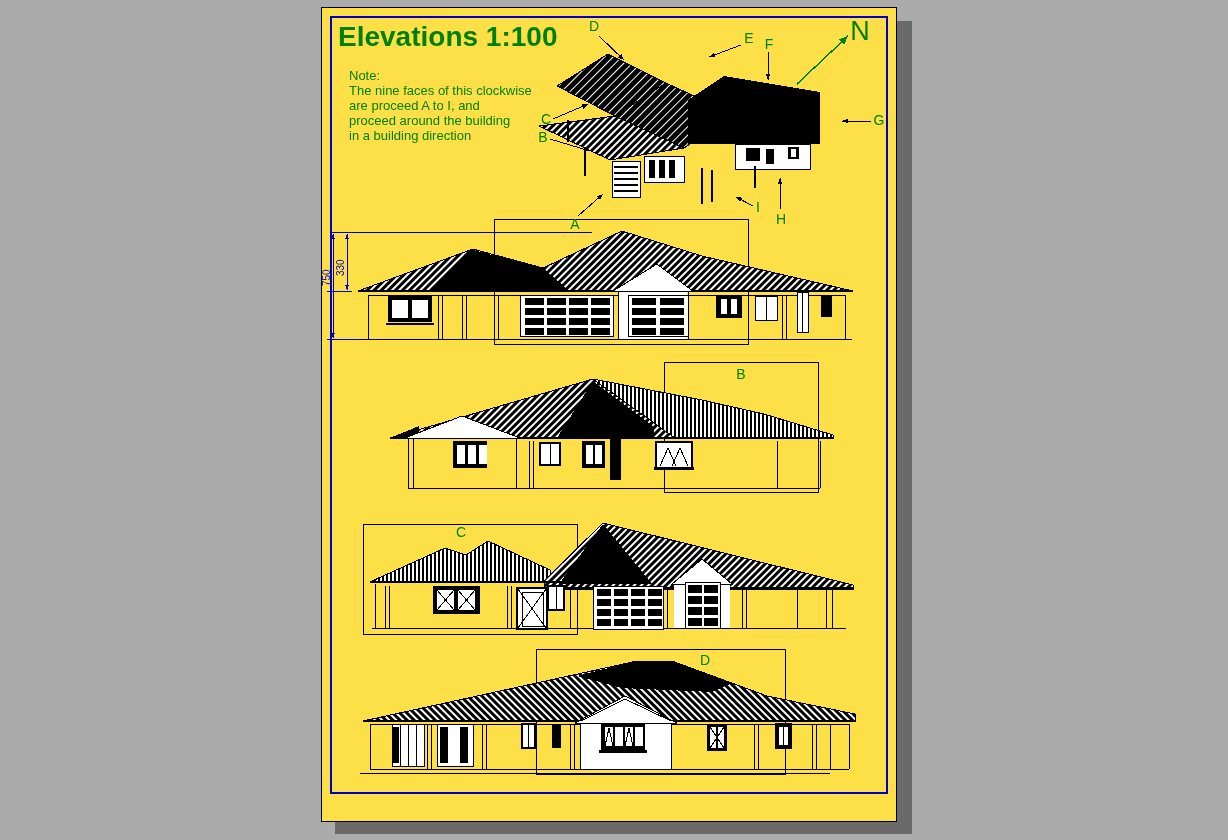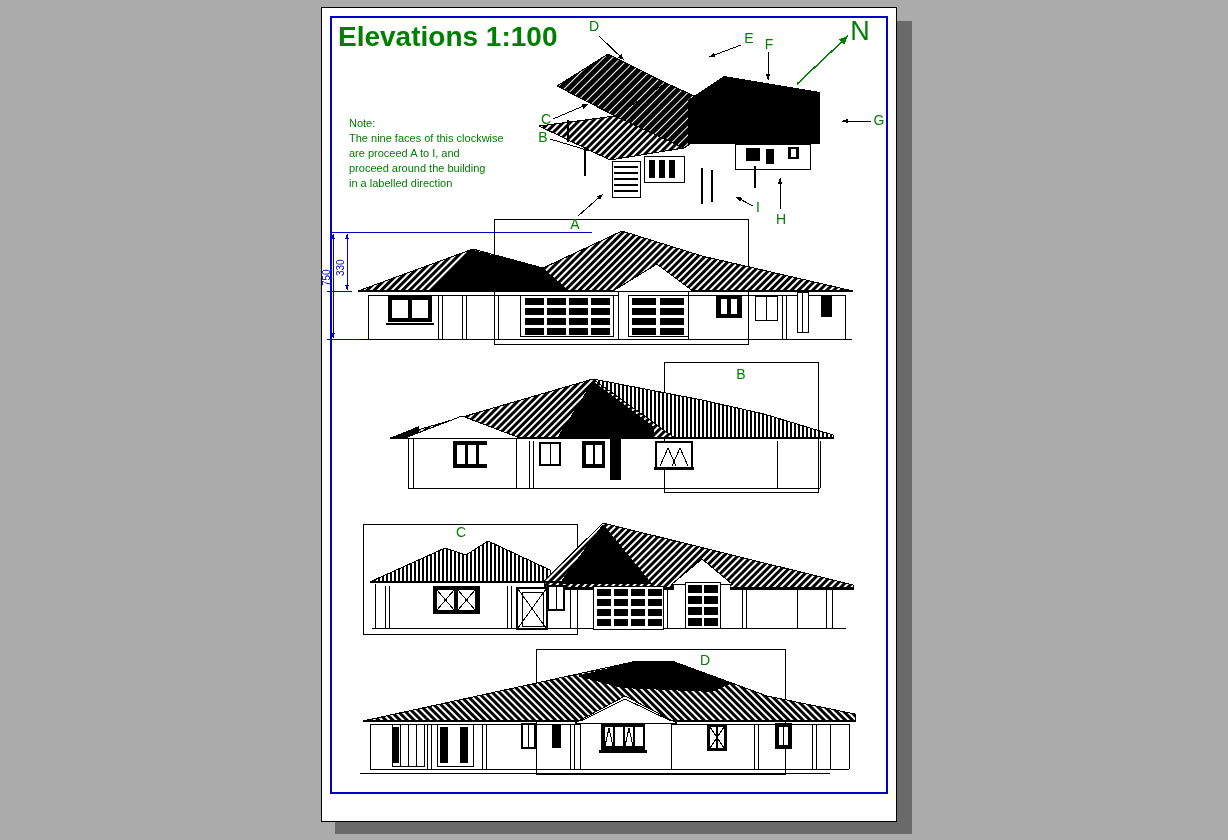--- a/index.html
+++ b/index.html
@@ -2,24 +2,24 @@
 <html><head>
 <meta charset="utf-8">
 <style>
   html,body{margin:0;padding:0;}
   body{
     width:1228px;height:840px;position:relative;overflow:hidden;
     background:#ABABAB;
     font-family:"Liberation Sans",sans-serif;
   }
   .shadow{position:absolute;left:335px;top:21px;width:577px;height:813px;background:#6A6A6A;}
-  .page{position:absolute;left:321px;top:7px;width:574px;height:813px;background:#ffffff;border:1px solid #000;}
+  .page{position:absolute;left:321px;top:7px;width:574px;height:813px;background:#fde047;border:1px solid #000;}
   .blue-border{position:absolute;left:8px;top:8px;right:8px;bottom:27px;border:2px solid #0000C8;}
   .title{position:absolute;left:16px;top:13px;font-size:28px;font-weight:bold;color:#008000;letter-spacing:0px;}
-  .note{position:absolute;left:27px;top:60px;font-size:11px;line-height:15px;color:#008000;margin-top:48px;}
+  .note{position:absolute;left:27px;top:60px;font-size:13px;line-height:15px;color:#008000;}
   svg.drawing{position:absolute;left:0;top:0;}
   svg text{font-family:"Liberation Sans",sans-serif;fill:#008000;font-size:14px;}
   svg text.north{font-size:27px;}
   svg text.dimtext{fill:#0000C8;font-size:10px;}
   .vp{fill:none;stroke:#000;stroke-width:1;}
   .ln{stroke:#000;stroke-width:1;fill:none;}
   .ln2{stroke:#000;stroke-width:2;fill:none;}
   .dim{stroke:#0000C8;stroke-width:1;fill:none;}
   .arrow{stroke:#000;stroke-width:1;fill:none;}
   .garrow{stroke:#008000;stroke-width:1.5;fill:none;}
@@ -32,21 +32,21 @@
 <div class="page">
   <div class="blue-border"></div>
 
   <div class="title">Elevations 1:100</div>
 
   <div class="note">
     <div>Note:</div>
     <div> The nine faces of this clockwise</div>
     <div>are proceed A to I, and</div>
     <div>proceed around the building</div>
-    <div>in a labelled direction</div>
+    <div>in a building direction</div>
   </div>
 
   <svg class="drawing" width="574" height="813" viewBox="0 0 574 813" shape-rendering="crispEdges">
     <defs>
       <pattern id="patA" width="5" height="5" patternUnits="userSpaceOnUse" patternTransform="rotate(45)">
         <rect width="5" height="5" fill="#fff"></rect>
           <rect width="3" height="5" fill="#000"></rect>
       </pattern>
       <pattern id="patB" width="5" height="5" patternUnits="userSpaceOnUse" patternTransform="rotate(-45)">
         <rect width="5" height="5" fill="#fff"></rect>

